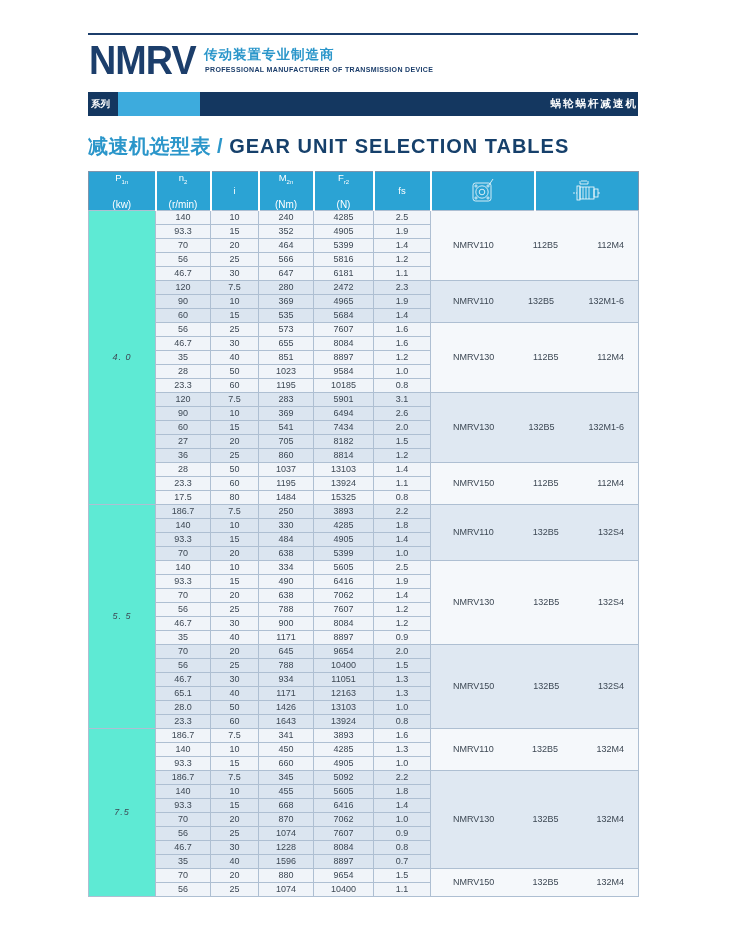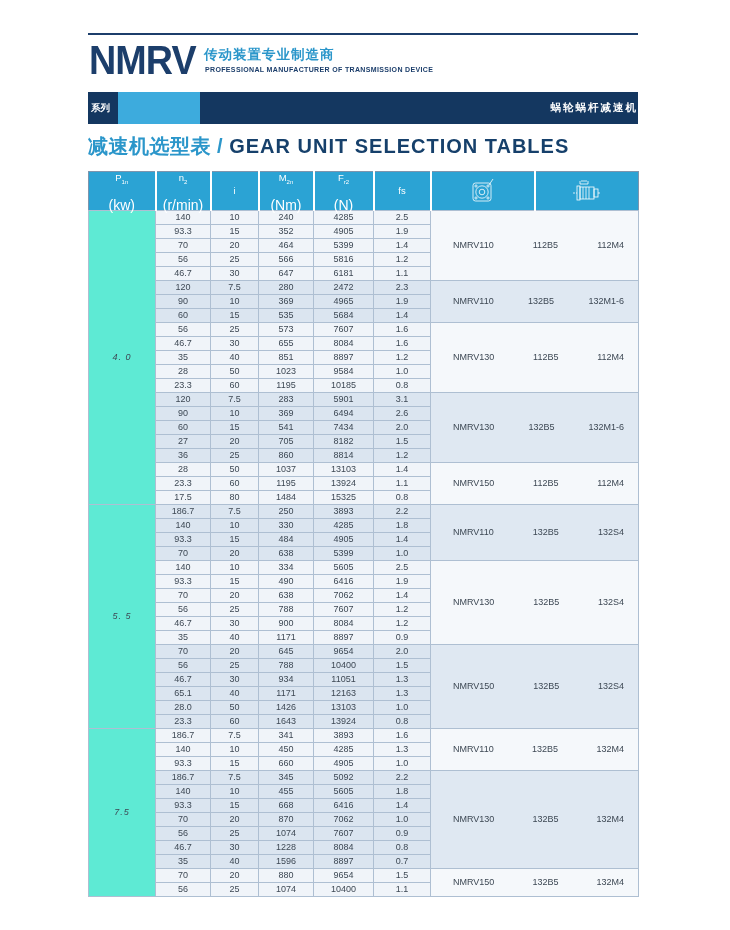--- a/index.html
+++ b/index.html
@@ -4,38 +4,38 @@
 <style>
   html,body{margin:0;padding:0;background:#ffffff;}
   .page{position:relative;width:730px;height:930px;background:#ffffff;overflow:hidden;
         font-family:"Liberation Sans",sans-serif;}
   
   .top-rule{position:absolute;left:88px;top:33px;width:550px;height:2px;background:#1c3e6b;}
   .brand{position:absolute;left:89px;top:40px;font-size:41px;font-weight:900;color:#1c3e6b;
          letter-spacing:-1px;transform:scaleX(.92);transform-origin:left;line-height:1;}
   .tagline-cn{position:absolute;left:204px;top:46px;font-size:13.5px;font-weight:bold;color:#2b96ca;letter-spacing:1px;}
   .tagline-en{position:absolute;left:205px;top:66px;font-size:7px;font-weight:bold;color:#1c3e6b;letter-spacing:.35px;}
-  .series-bar{position:absolute;left:88px;top:92px;width:550px;height:32px;display:flex;}
+  .series-bar{position:absolute;left:88px;top:92px;width:550px;height:24px;display:flex;}
   .series-bar .seg1{width:27px;background:#143760;color:#fff;font-size:9.5px;font-weight:bold;
                     display:flex;align-items:center;padding-left:3px;}
   .series-bar .seg2{width:82px;background:#3dabdd;}
   .series-bar .seg3{flex:1;background:#143760;color:#fff;font-size:10.5px;font-weight:bold;
                     display:flex;align-items:center;justify-content:flex-end;letter-spacing:2px;}
   .page-title{position:absolute;left:88px;top:133px;font-size:20px;font-weight:bold;letter-spacing:.5px;}
   .page-title .cn{color:#2b96ca;}
   .page-title .en{color:#16406b;letter-spacing:1px;}
   
   .sel-table{position:absolute;left:88px;top:171px;width:550px;border-collapse:collapse;table-layout:fixed;
              border:1px solid #7e95ad;}
   .sel-table th{background:#2ba3d4;color:#ffffff;font-weight:normal;height:37px;padding:0;
                 border-left:2px solid #ffffff;vertical-align:middle;text-align:center;}
   .sel-table th:first-child{border-left:none;}
   .sel-table th .sym{display:block;font-size:9.5px;line-height:11px;}
   .sel-table th .sym sub{font-size:6px;}
-  .sel-table th .unit{display:block;font-size:14px;line-height:10px;margin-top:12px;}
+  .sel-table th .unit{display:block;font-size:10px;line-height:10px;margin-top:12px;}
   .sel-table td{border:1px solid #aebfd2;height:13px;padding:0;text-align:center;vertical-align:middle;
                 font-size:9px;color:#3d4854;line-height:1;}
   .pcell{background:#5eead4;font-size:10px;color:#394452;letter-spacing:1px;font-style:italic;}
   .dcell{background:#f0f4f9;}
   .dcell.blue{background:#dbe5f0;}
   .mcell{background:#f5f8fb;font-size:9.5px;}
   .mcell.blue{background:#dfe8f2;}
   .mcell .mwrap{display:flex;justify-content:space-between;align-items:center;padding:0 14px 0 22px;}
   .mcell .mwrap span{white-space:nowrap;}
   .icon-th svg{display:block;margin:0 auto;}

